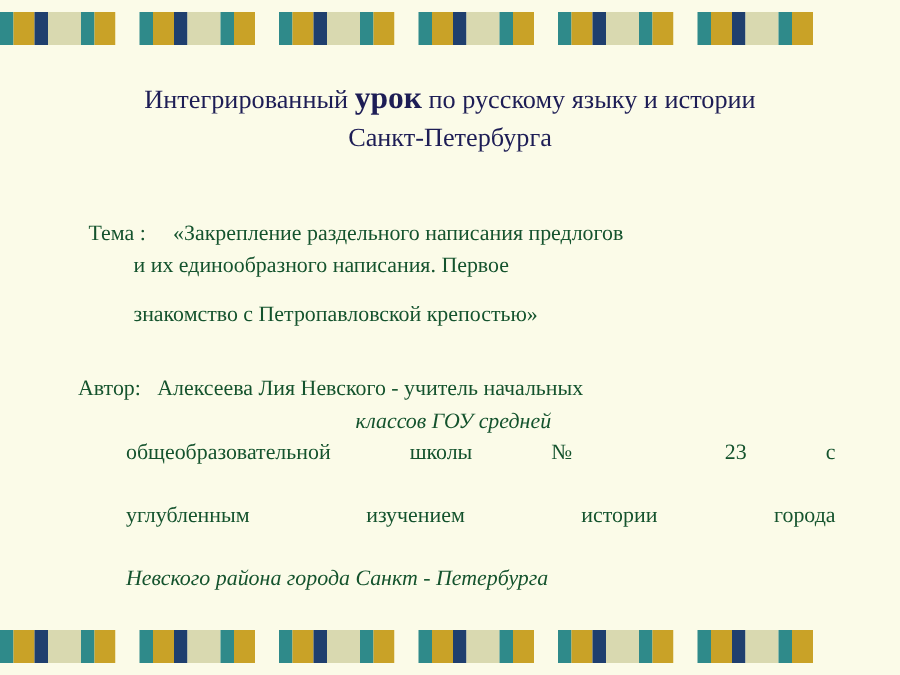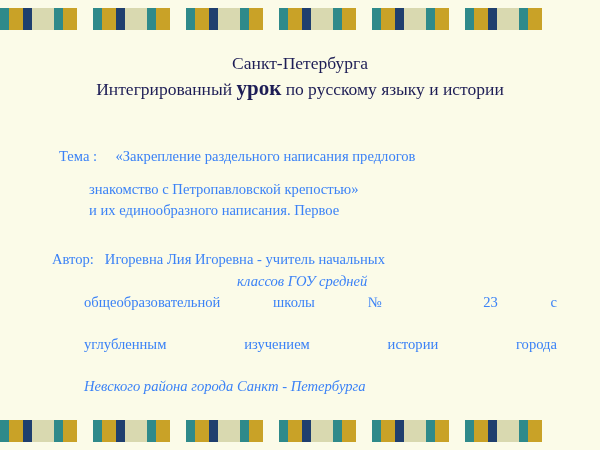--- a/index.html
+++ b/index.html
@@ -55,21 +55,21 @@
     font-weight: 700;
   }
 
   .body-wrap {
     position: absolute;
     top: 146px;
     left: 52px;
     width: 505px;
     font-size: 14.6px;
     line-height: 1.45;
-    color: #3b82f6;
+    color: #14532d;
   }
   .para {
     margin-bottom: 14px;
     text-align: justify;
   }
   .para.theme {
     padding-left: 7px;
     text-indent: 0;
   }
   .hang { display: block; padding-left: 30px; }
@@ -130,35 +130,35 @@
       <div class="cell gap" style="width: 16px;"></div>
       <div class="cell" style="background: rgb(47, 138, 138); width: 9px;"></div>
       <div class="cell" style="background: rgb(201, 162, 39); width: 14px;"></div>
       <div class="cell" style="background: rgb(31, 63, 110); width: 9px;"></div>
       <div class="cell" style="background: rgb(217, 217, 176); width: 22px;"></div>
       <div class="cell" style="background: rgb(47, 138, 138); width: 9px;"></div>
       <div class="cell" style="background: rgb(201, 162, 39); width: 14px;"></div>
     </div>
 
   <div class="title-wrap">
+    <div class="title-line"><span>Интегрированный </span><span class="title-em">урок</span><span> по русскому языку и истории</span></div>
     <div class="title-line">Санкт-Петербурга</div>
-    <div class="title-line"><span>Интегрированный </span><span class="title-em">урок</span><span> по русскому языку и истории</span></div>
   </div>
 
   <div class="body-wrap">
 
     <div class="para theme">
       <span>Тема :</span>
       &nbsp;&nbsp;&nbsp;&nbsp;<span>«Закрепление раздельного написания предлогов</span>
+      <span class="hang">и  их единообразного написания. Первое</span>
       <span class="hang" style="margin-top:12px;">знакомство с Петропавловской крепостью»</span>
-      <span class="hang">и  их единообразного написания. Первое</span>
     </div>
 
     <div class="para author-block">
-      <span class="author-line-1"><span>Автор:</span>&nbsp;&nbsp;&nbsp;<span>Игоревна Лия Игоревна - учитель  начальных</span></span>
+      <span class="author-line-1"><span>Автор:</span>&nbsp;&nbsp;&nbsp;<span>Алексеева Лия Невского - учитель  начальных</span></span>
       <span class="nospread" style="padding-left:185px;">классов ГОУ средней</span>
       <span class="justify-spread"><span>общеобразовательной</span> <span>школы № 23 с</span></span>
       <span class="justify-spread"><span>углубленным изучением  истории</span> <span>города</span></span>
       <span class="nospread">Невского  района города  Санкт - Петербурга</span>
     </div>
 
   </div>
 
   <div class="band bottom">
       <div class="cell" style="background: rgb(47, 138, 138); width: 9px;"></div>

